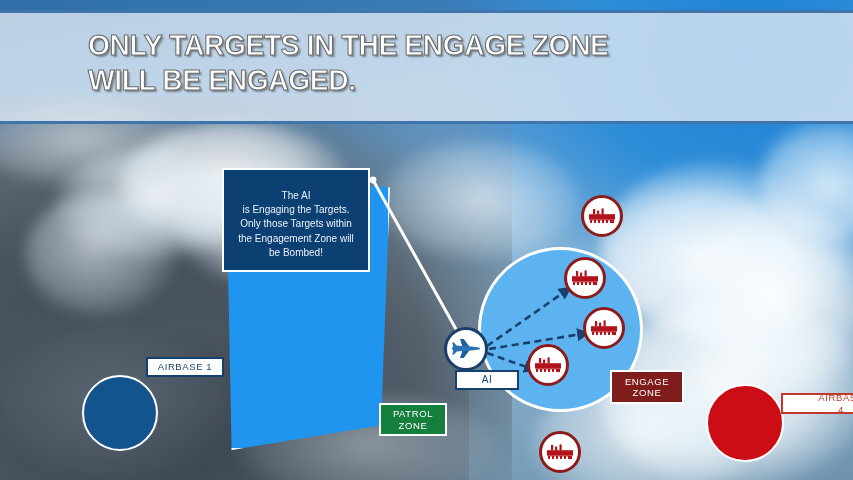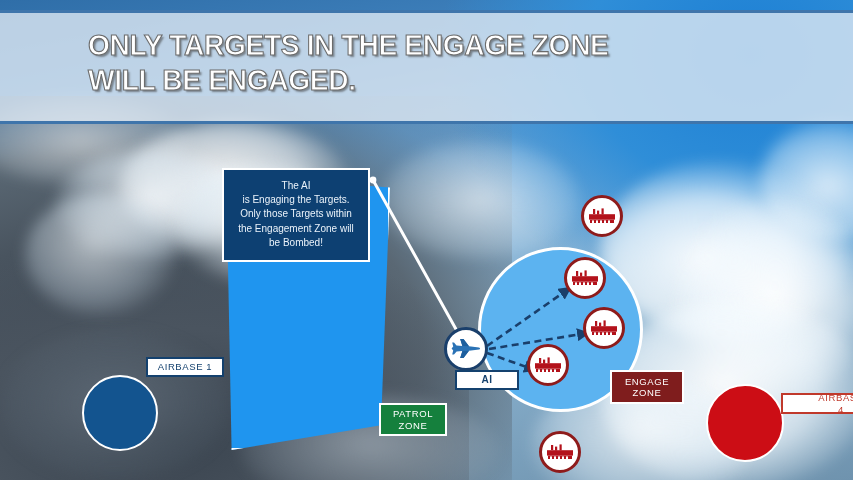--- a/index.html
+++ b/index.html
@@ -114,21 +114,21 @@
     border-radius: 50%;
     background: #5cb3f0;
     border: 3px solid #ffffff;
     box-sizing: border-box;
   }
 
   
   .callout {
     position: absolute; left: 222px; top: 168px;
     width: 148px;
-    padding: 9px 8px 10px 8px;
+    padding: 19px 8px 10px 8px;
     background: #0d4072;
     border: 2px solid #ffffff;
     box-sizing: border-box;
     color: #eaf2fa;
     font-size: 10px;
     line-height: 1.42;
     text-align: center;
     white-space: pre-line;
   }
 
@@ -197,21 +197,20 @@
     color: #c0392b;
     font-size: 9.5px;
     padding-left: 38px;
   }
   .lbl-ai {
     left: 434px; top: 370px; width: 64px; height: 20px;
     background: #ffffff;
     border: 2px solid #14416e;
     color: #14416e;
     font-size: 10px;
-    font-weight: bold;
   }
   .lbl-patrol {
     left: 358px; top: 403px; width: 68px; height: 33px;
     background: #15803d;
     border: 2px solid #ffffff;
     color: #ffffff;
     font-size: 9.5px;
   }
   .lbl-engage {
     left: 589px; top: 370px; width: 74px; height: 34px;

